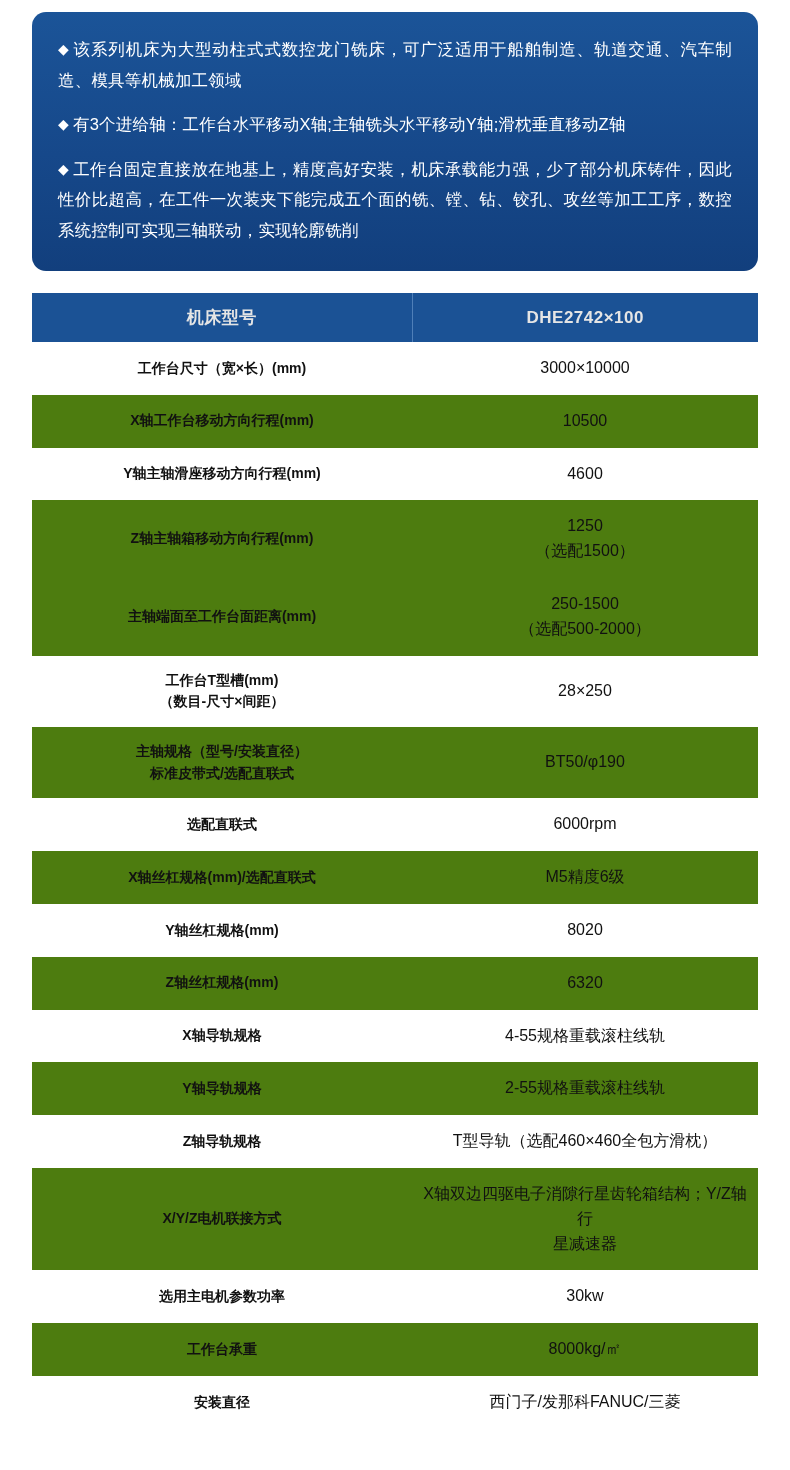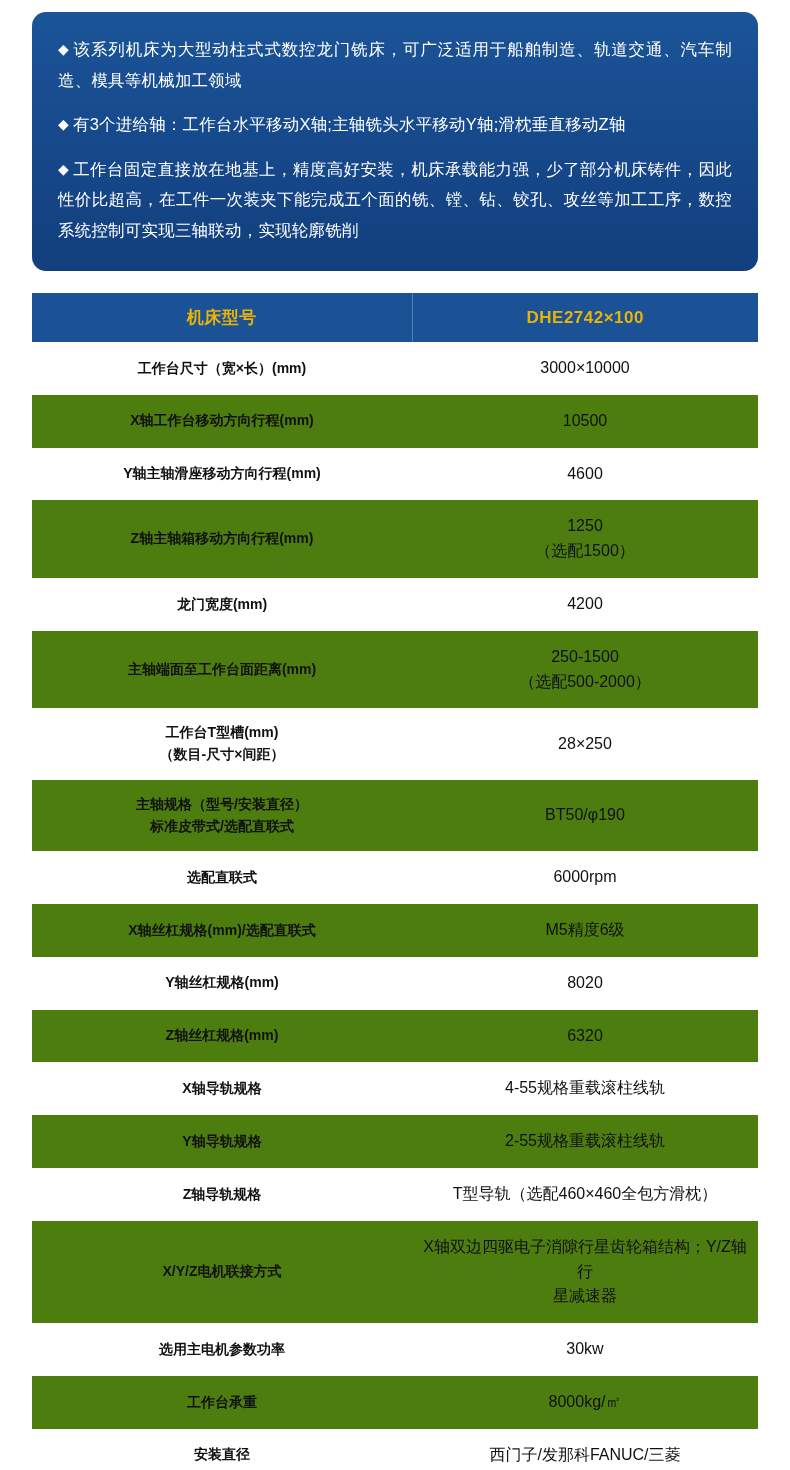--- a/index.html
+++ b/index.html
@@ -47,21 +47,21 @@
     width: 726px;
     margin: 22px auto 0 auto;
     border-collapse: collapse;
     table-layout: fixed;
   }
   .spec-table col.c1 { width: 380px; }
   .spec-table col.c2 { width: 346px; }
 
   .spec-table thead th {
     background: #1b5295;
-    color: #eab308;
+    color: #e5e5e5;
     font-size: 17px;
     font-weight: bold;
     padding: 13px 6px;
     text-align: center;
     letter-spacing: 0.5px;
   }
   .spec-table thead th.th-left {
     border-right: 1px solid #4f7fb8;
   }
 
@@ -130,24 +130,20 @@
       </tr>
 
       <tr class="even">
         <td class="label">Z轴主轴箱移动方向行程(mm)</td>
         <td class="value">
           <span class="val-sub">1250</span>
           <span class="val-sub">（选配1500）</span>
         </td>
       </tr>
 
-      <tr class="odd">
-        <td class="label">龙门宽度(mm)</td>
-        <td class="value">4200</td>
-      </tr>
 
       <tr class="even">
         <td class="label">主轴端面至工作台面距离(mm)</td>
         <td class="value">
           <span class="val-sub">250-1500</span>
           <span class="val-sub">（选配500-2000）</span>
         </td>
       </tr>
 
       <tr class="odd">

